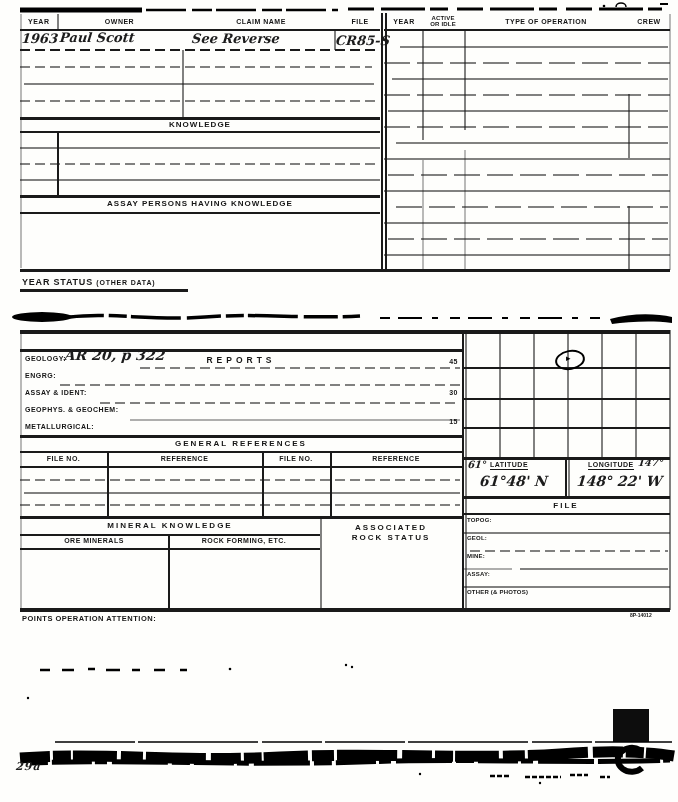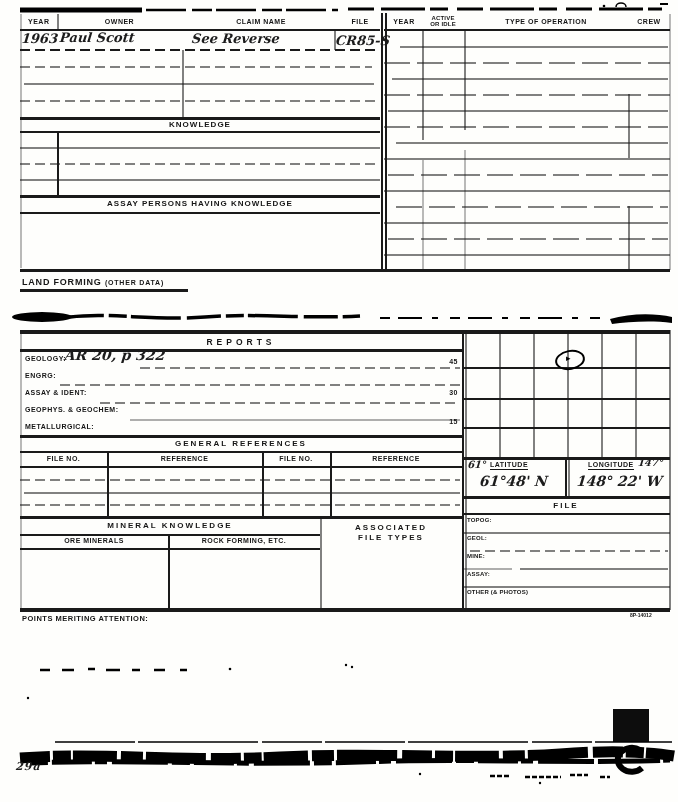--- a/index.html
+++ b/index.html
@@ -13,21 +13,21 @@
   .hl.f2{opacity:.35;}
   .hl.dash{background:repeating-linear-gradient(90deg,#1a1a1a 0 10px,transparent 10px 15px);}
   .hl.dash2{background:repeating-linear-gradient(90deg,#1a1a1a 0 26px,transparent 26px 33px);}
   .vl{position:absolute;display:block;background:#1a1a1a;width:1.5px;}
   .vl.f{opacity:.55;}
   .vl.f2{opacity:.3;}
   
   .lbl{position:absolute;font-weight:bold;font-size:7px;letter-spacing:.5px;white-space:nowrap;color:#161616;}
   .lbl.c{text-align:center;}
   .lbl.sm{font-size:6px;letter-spacing:.2px;}
-  .lbl.title{font-size:8.5px;letter-spacing:4px;}
+  .lbl.title{font-size:8.5px;letter-spacing:4px;margin-top:18px;}
   .lbl.title2{font-size:8px;letter-spacing:2px;}
   .lbl.big{font-size:9px;letter-spacing:.8px;}
   .lbl.ul{border-bottom:1.5px solid #161616;padding-bottom:1px;}
   
   .hand{position:absolute;font-family:"DejaVu Serif",serif;font-style:italic;font-weight:bold;
         font-size:13px;white-space:nowrap;color:#1c1c1c;transform:skewX(-6deg);}
   .hand.sm{font-size:10px;}
   .hand.lg{font-size:14px;}
   .svgart{position:absolute;left:0;}
   .blk{position:absolute;background:#0d0d0d;}
@@ -114,21 +114,21 @@
     <i class="vl f" style="left:464px;top:30px;height:100px"></i>
     <i class="vl f2" style="left:464px;top:150px;height:120px"></i>
     <i class="vl f" style="left:628px;top:94px;height:64px"></i>
     <i class="vl f" style="left:628px;top:206px;height:64px"></i>
     <i class="vl f2" style="left:669px;top:14px;height:256px"></i>
   </div>
 
   <i class="hl t2" style="left:20px;top:269px;width:650px"></i>
 
   <span class="lbl big" style="left:22px;top:277px">
-    <span>LAND FORMING</span>
+    <span>YEAR STATUS</span>
     <span style="font-size:7px">(OTHER DATA)</span>
   </span>
   <i class="hl t2" style="left:20px;top:289px;width:168px"></i>
 
   <svg class="svgart" style="top:306px" width="678" height="26">
     <ellipse cx="42" cy="11" rx="30" ry="5" fill="#000"></ellipse>
     <path d="M70,11 C110,6 150,15 205,11 C260,7 300,13 360,10" stroke="#000" stroke-width="3.5" stroke-dasharray="34 5 18 4 50 6" fill="none"></path>
     <path d="M380,12 H600" stroke="#000" stroke-width="2" stroke-dasharray="10 8 24 10 6 12" fill="none"></path>
     <path d="M610,13 C630,7 655,7 672,11 L672,17 C650,14 628,16 612,18 Z" fill="#000"></path>
   </svg>
@@ -179,21 +179,21 @@
 
   <div>
     <span class="lbl c title2" style="left:20px;top:521px;width:300px">MINERAL KNOWLEDGE</span>
     <i class="hl" style="left:20px;top:534px;width:300px"></i>
     <span class="lbl c" style="left:20px;top:537px;width:148px">ORE MINERALS</span>
     <span class="lbl c" style="left:168px;top:537px;width:152px">ROCK FORMING, ETC.</span>
     <i class="hl" style="left:20px;top:548px;width:300px"></i>
     <i class="vl" style="left:168px;top:535px;height:73px"></i>
     <i class="vl f" style="left:320px;top:517px;height:91px"></i>
     <span class="lbl c title2" style="left:320px;top:523px;width:142px">ASSOCIATED</span>
-    <span class="lbl c title2" style="left:320px;top:533px;width:142px">FILE TYPES</span>
+    <span class="lbl c title2" style="left:320px;top:533px;width:142px">ROCK STATUS</span>
   </div>
 
   <div>
     <i class="vl f" style="left:499px;top:331px;height:127px"></i>
     <i class="vl f" style="left:533px;top:331px;height:127px"></i>
     <i class="vl f" style="left:567px;top:331px;height:127px"></i>
     <i class="vl f" style="left:601px;top:331px;height:127px"></i>
     <i class="vl f" style="left:635px;top:331px;height:127px"></i>
     <i class="hl" style="left:462px;top:367px;width:208px"></i>
     <i class="hl" style="left:462px;top:398px;width:208px"></i>
@@ -227,21 +227,21 @@
     <i class="hl dash f" style="left:470px;top:550px;width:198px"></i>
     <span class="lbl sm" style="left:467px;top:553px">MINE:</span>
     <i class="hl f" style="left:520px;top:568px;width:148px"></i>
     <i class="hl f2" style="left:462px;top:568px;width:50px"></i>
     <span class="lbl sm" style="left:467px;top:571px">ASSAY:</span>
     <i class="hl f" style="left:462px;top:586px;width:208px"></i>
     <span class="lbl sm" style="left:467px;top:589px">OTHER (&amp; PHOTOS)</span>
   </div>
 
   <i class="hl t3" style="left:20px;top:608px;width:650px"></i>
-  <span class="lbl" style="left:22px;top:614px;font-size:7.5px">POINTS MERITING ATTENTION:</span>
+  <span class="lbl" style="left:22px;top:614px;font-size:7.5px">POINTS OPERATION ATTENTION:</span>
   <span class="lbl" style="left:630px;top:612px;font-size:5px;letter-spacing:0">8P-14012</span>
 
   <svg class="svgart" style="top:660px" width="678" height="50">
     <path d="M40,10 h10 M62,10 h12 M88,9 h7 M106,10 h14 M132,10 h8 M154,10 h11 M180,10 h7" stroke="#000" stroke-width="2.5" fill="none"></path>
     <circle cx="230" cy="9" r="1.3" fill="#000"></circle>
     <circle cx="346" cy="5" r="1.2" fill="#000"></circle>
     <circle cx="352" cy="7" r="1.2" fill="#000"></circle>
     <circle cx="28" cy="38" r="1.2" fill="#000"></circle>
   </svg>
 

